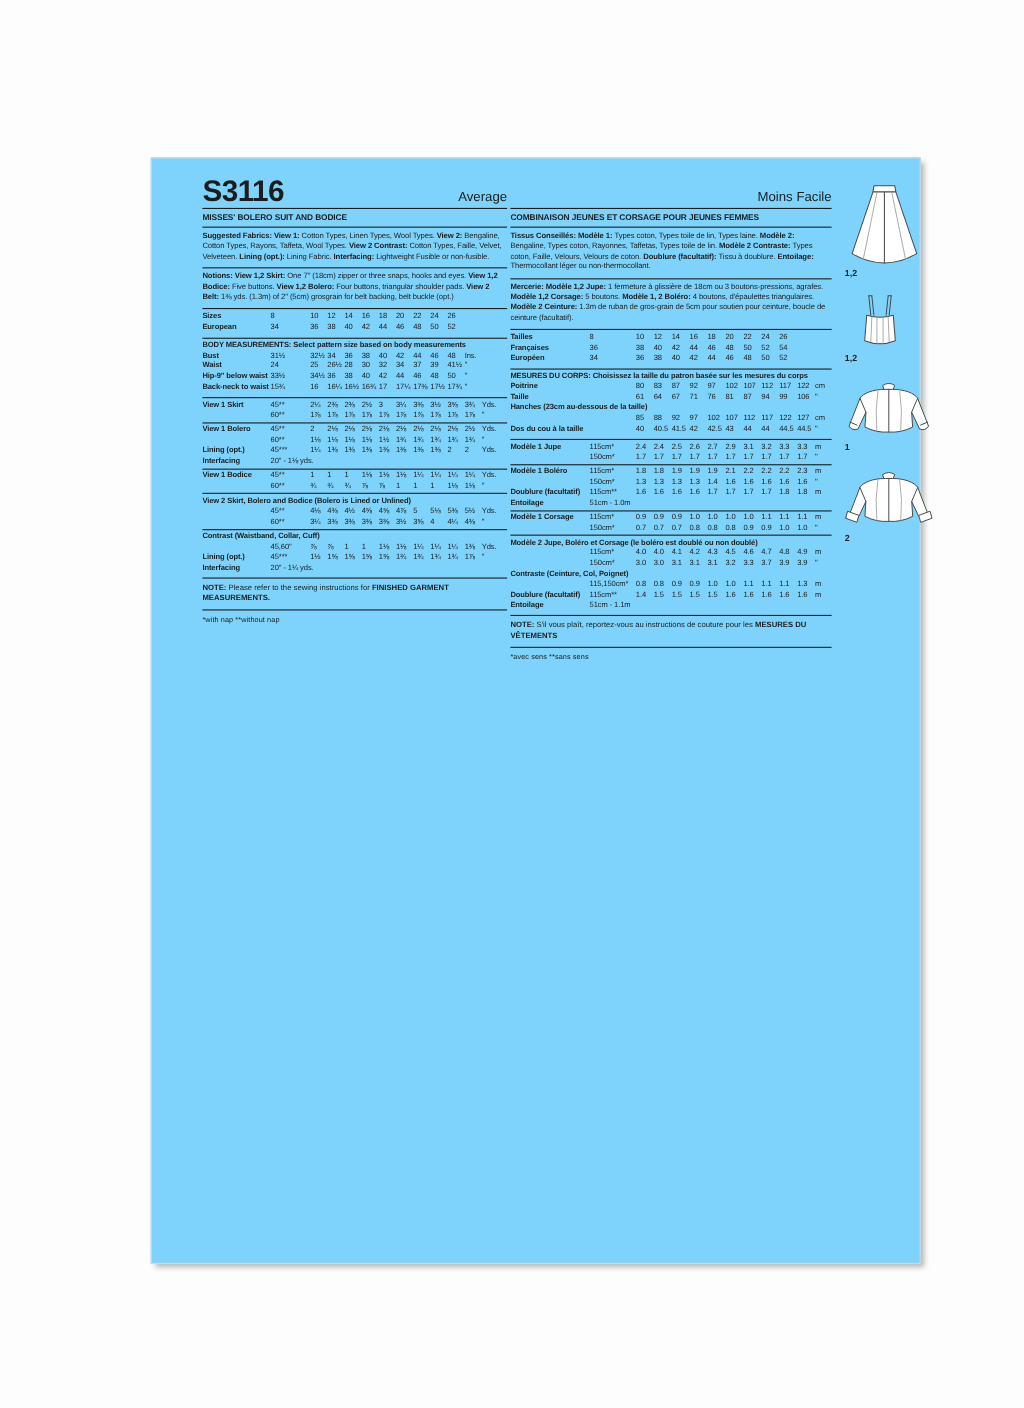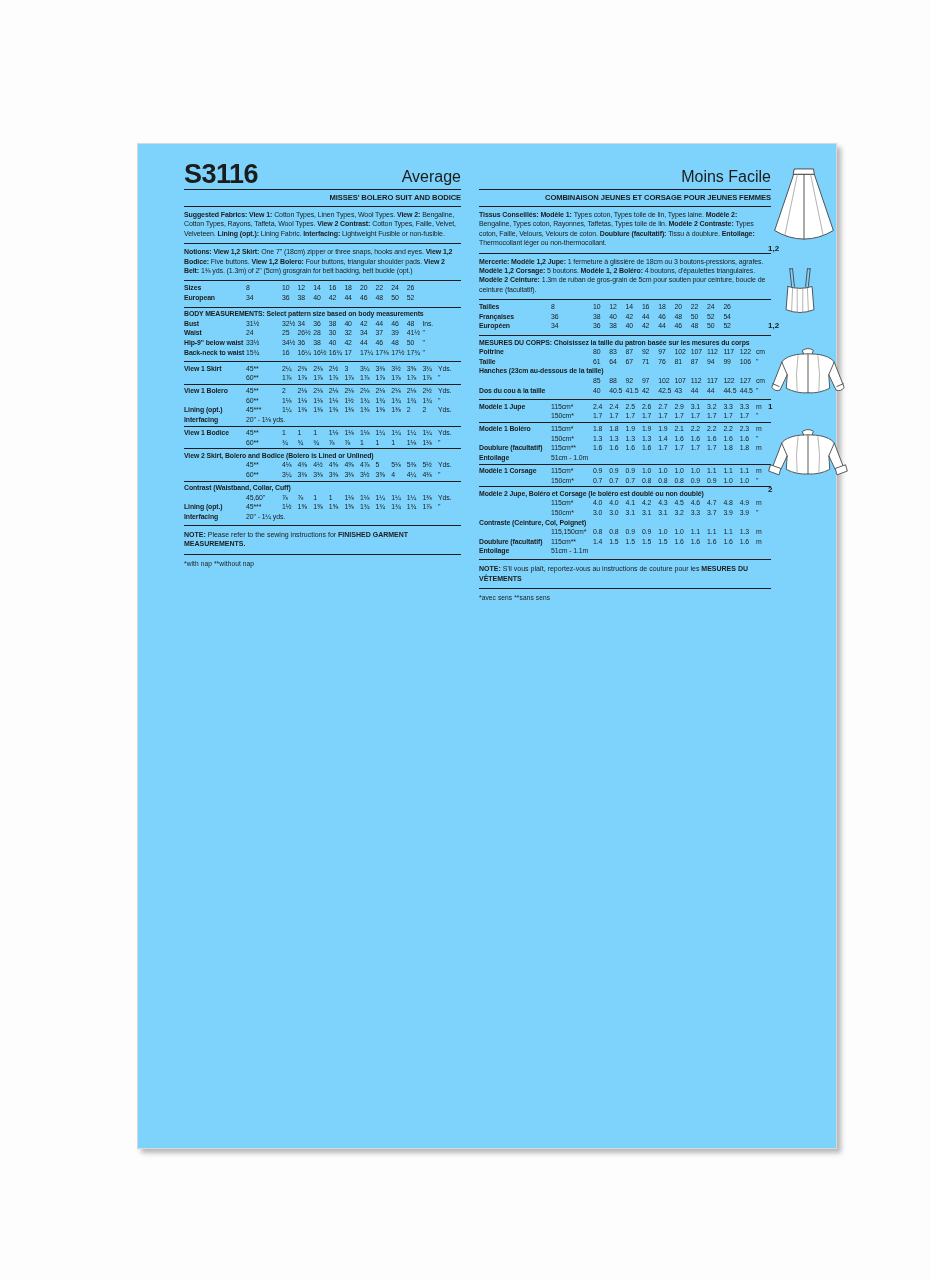--- a/index.html
+++ b/index.html
@@ -1,28 +1,28 @@
 <!DOCTYPE html>
 <html><head>
 <meta charset="utf-8">
 <style>
   * { margin:0; padding:0; box-sizing:border-box; }
   html,body { width:931px; height:1280px; background:#fdfdfd; font-family:"Liberation Sans","DejaVu Sans",sans-serif; color:#1c1c1c; }
   .sheet { position:absolute; left:110px; top:143px; width:700px; height:1006px; background:#7dd3fc; border:1px solid #d8d8d8; box-shadow:4px 4px 5px rgba(0,0,0,0.28);margin-left:27px; }
   .col-en { position:absolute; left:46px; top:18px; width:277px; }
-  .col-fr { position:absolute; left:341px; top:18px; width:292px; }
+  .col-fr { position:absolute; left:326px; top:18px; width:292px; }
   .col-art { position:absolute; left:630px; top:22px; width:64px; text-align:left; }
 
   .titlebar { display:flex; align-items:flex-end; justify-content:space-between; }
   .big-title { font-size:27px; font-weight:700; letter-spacing:-0.5px; line-height:24px; }
-  .difficulty { font-size:16px; font-weight:400; }
+  .difficulty { font-size:12px; font-weight:400; }
   .fr-diffbar { display:flex; justify-content:flex-end; align-items:flex-end; height:24px; }
   .hr { border-top:1.2px solid #1c1c1c; margin:3px 0 2px 0; }
   .hr.thin { border-top:1px solid #1c1c1c; }
-  .subhead { font-size:7.6px; font-weight:700; letter-spacing:-0.1px; padding:1px 0;text-align:right; }
+  .subhead { font-size:7.6px; font-weight:700; letter-spacing:-0.1px; padding:1px 0; }
   .para { font-size:7px; line-height:9.4px; letter-spacing:-0.1px; padding:1px 0 2px 0; }
   .para .b { font-weight:700; }
   .note { font-size:7px; line-height:9.5px; padding:2px 0; }
   .note .b { font-weight:700; }
   .footnote { font-size:6.6px; padding-top:3px; letter-spacing:0.1px; }
 
   .tbl { width:100%; }
   .tr { display:grid; line-height:9.6px; font-size:6.9px; letter-spacing:-0.1px; }
   .tr.rt { border-top:1px solid #1c1c1c; padding-top:1.5px; margin-top:1px; }
   .td { white-space:nowrap; overflow:visible; }

